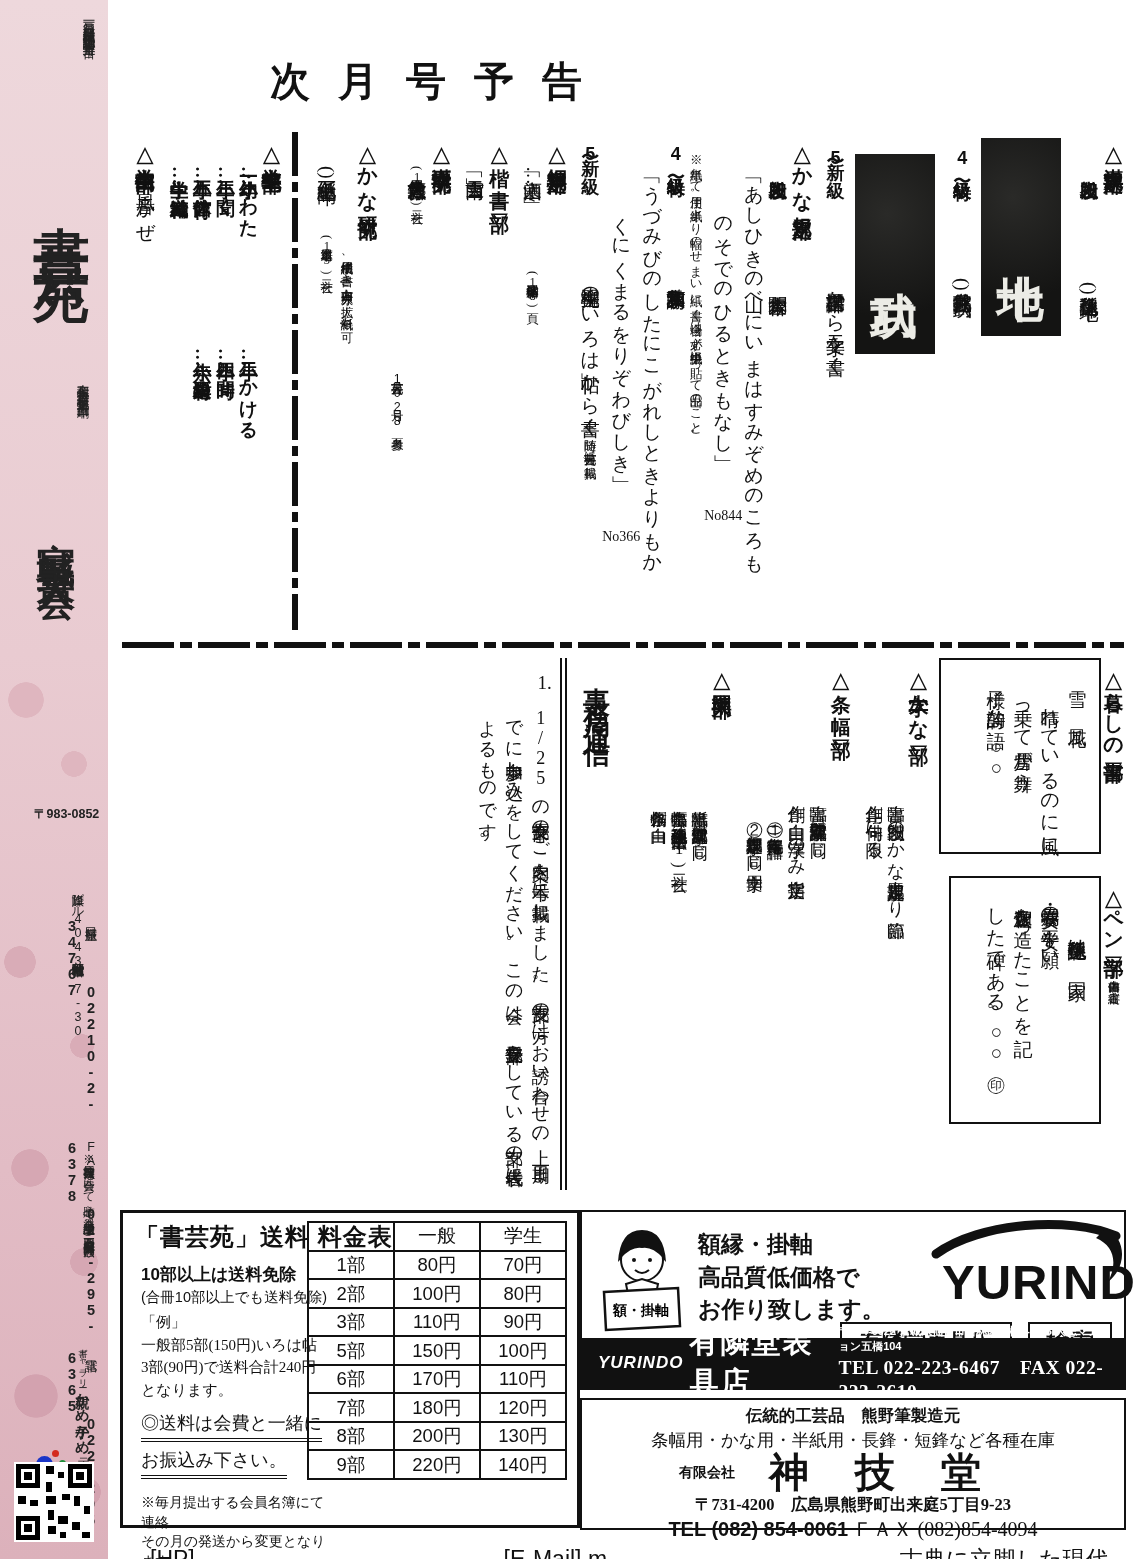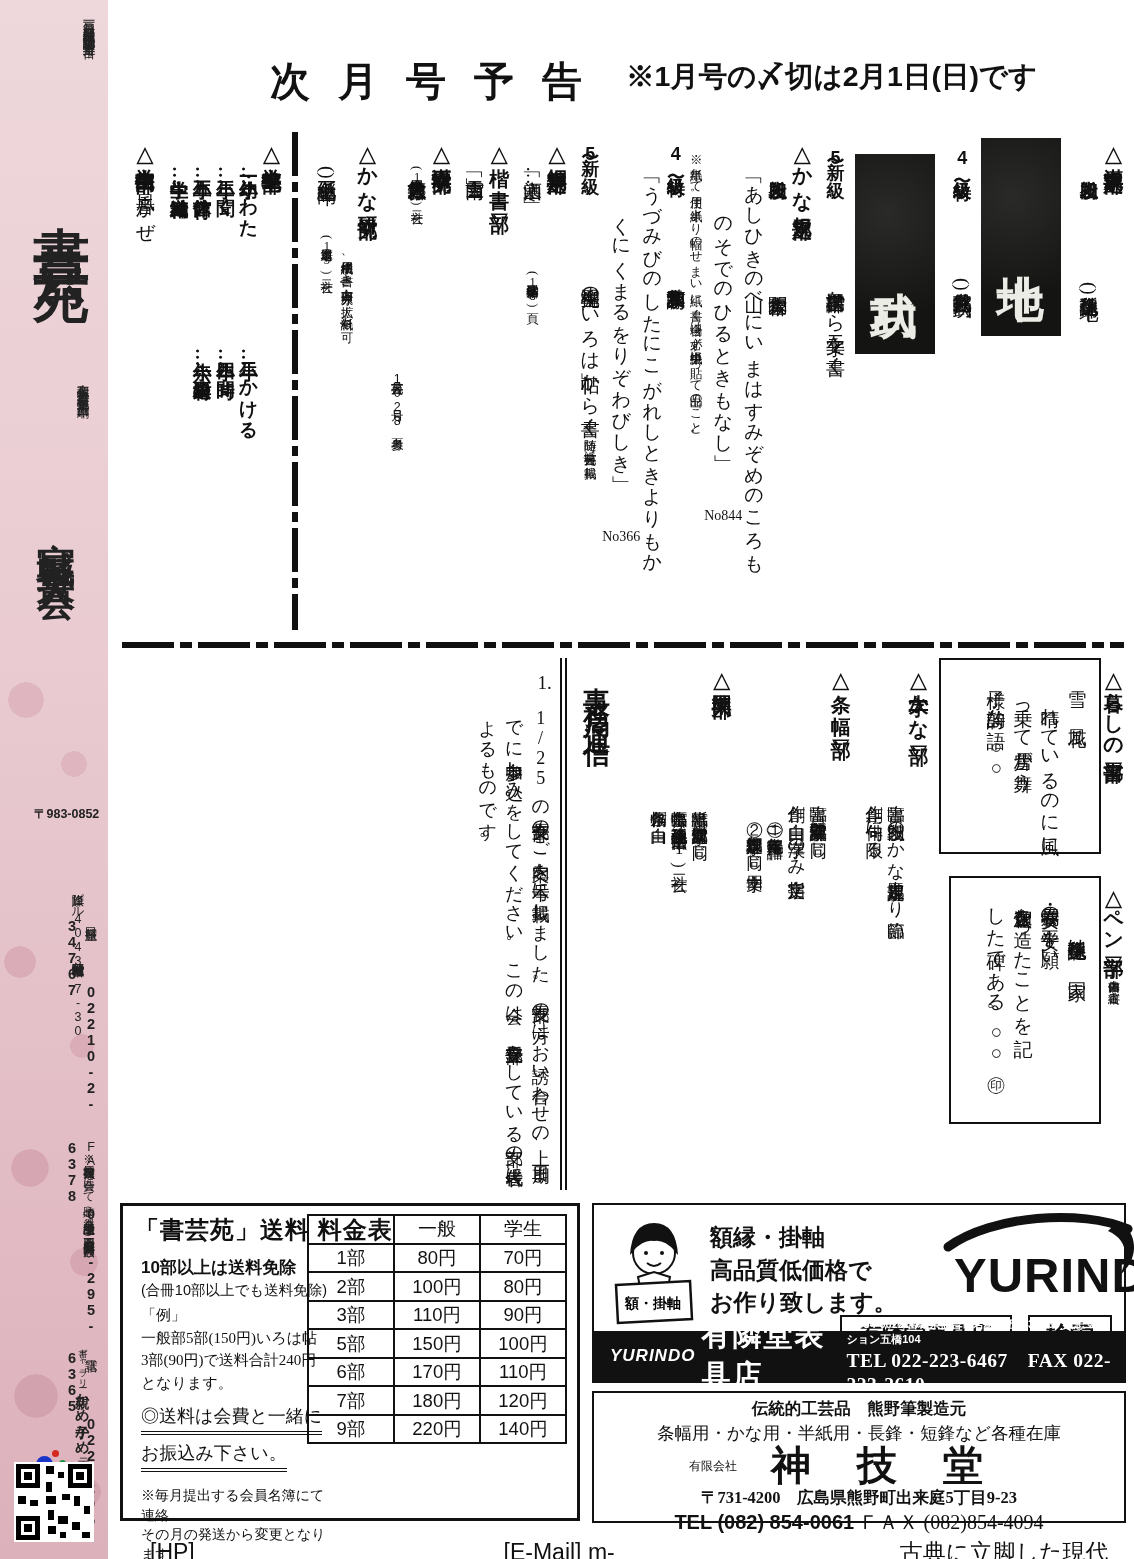--- a/index.html
+++ b/index.html
@@ -88,21 +88,21 @@
 .ind3{padding-top:40px}
 .gl{font-family:"Liberation Serif",serif;font-size:17.5px;padding-top:134px}
 .gl2{font-size:16.5px;padding-top:150px}
 .jd .gl{font-size:16.5px;padding-top:140px}
 .office{display:flex;flex-direction:row-reverse;margin-left:10px}
 .oheading{font-weight:bold;font-size:27px;letter-spacing:13px;padding:8px 10px 0 12px;border-left:7px double #111;margin-left:6px}
 .oitem{position:relative;margin-left:13px}
 .oitem .ino{position:absolute;top:14px;right:2px;font-family:"Liberation Serif",serif;font-size:19px}
 .oitem .ibody{writing-mode:vertical-rl;block-size:516px;padding-top:50px;font-family:"Liberation Serif",serif;font-size:18px;line-height:1.47}
 
-.bottom{display:flex;gap:12px;margin-top:13px}
+.bottom{display:flex;margin-top:20px}
 .shipbox{position:relative;width:460px;height:318px;border:3px solid #111;padding:8px 12px}
 .shipbox h2{font-size:24px;font-weight:bold;letter-spacing:1px}
 .shipnotes{width:190px;margin-top:10px;margin-left:6px}
 .sn1{font-weight:bold;font-size:17px}
 .sn2{font-size:14.5px;margin-top:2px}
 .snex{font-family:"Liberation Serif",serif;font-size:15px;line-height:1.5;margin-top:4px}
 .pay{display:block;margin-top:10px;font-family:"Liberation Serif",serif;font-size:18px}
 .pay span{display:inline-block;border-bottom:4px double #111;padding-bottom:3px}
 .chg{font-size:14px;margin-top:14px;line-height:1.4}
 .feetable{position:absolute;right:10px;top:8px;border-collapse:collapse}
@@ -121,21 +121,21 @@
 .yubar{position:absolute;left:0;right:0;bottom:0;height:50px;background:#111;color:#fff;display:flex;align-items:center}
 .yubar .blogo{font-weight:bold;font-style:italic;font-size:17px;margin:0 6px 0 16px;letter-spacing:1px}
 .yubar .bname{font-weight:bold;font-size:29px;letter-spacing:2px}
 .yubar .baddr{margin-left:auto;padding-right:10px;text-align:left}
 .yubar .a1{font-size:11px;font-weight:bold}
 .yubar .a2{font-family:"Liberation Serif",serif;font-weight:bold;font-size:19.5px;letter-spacing:.5px}
 .shin{border:2.5px solid #111;height:132px;text-align:center;padding-top:5px}
 .sh1{font-weight:bold;font-size:16.5px}
 .sh2{font-size:17.5px;margin-top:1px}
 .shnamerow{display:flex;align-items:center;justify-content:center;gap:14px;margin-top:0px}
-.shco{font-weight:normal;font-size:12px}
+.shco{font-weight:bold;font-size:14px}
 .shname{font-family:"Liberation Serif",serif;font-weight:bold;font-size:40px;letter-spacing:46px;line-height:1.05;padding-left:20px}
 .shaddr{font-family:"Liberation Serif",serif;font-weight:bold;font-size:16.5px;margin-top:0px}
 .shtel{margin-top:0px}
 .shtel .t1{font-weight:bold;font-size:20px}
 .shtel .t2{font-family:"Liberation Serif",serif;font-size:20px}
 .footer{display:flex;align-items:baseline;gap:44px;margin-top:14px;padding-left:30px;font-size:23px}
 .footer .slogan{font-weight:500}
 </style>
 </head>
 <body>
@@ -210,21 +210,20 @@
           <rect x="62" y="10" width="8" height="8"></rect>
           <rect x="10" y="62" width="8" height="8"></rect>
         </g>
     </svg>
   </aside>
 
   <main class="main">
 
     <header class="masthead">
       <h1 class="mast-title">次月号予告</h1>
-      <div class="mast-deadline">※1月号の〆切は2月1日(日)です</div>
     </header>
 
     <section class="row1">
 
       <div class="g">
         <div class="v head">△漢字規定部▽</div>
         <div class="v lvline"><span class="lv">初段以上</span><span class="serif">孫秋生造像記(十地)</span></div>
       </div>
 
       <div class="pwrap1">
@@ -404,20 +403,25 @@
               </tr>
             <tr>
                 <td>6部</td>
                 <td>170円</td>
                 <td>110円</td>
               </tr>
             <tr>
                 <td>7部</td>
                 <td>180円</td>
                 <td>120円</td>
+              </tr>
+            <tr>
+                <td>8部</td>
+                <td>200円</td>
+                <td>130円</td>
               </tr>
             <tr>
                 <td>9部</td>
                 <td>220円</td>
                 <td>140円</td>
               </tr>
           </tbody>
         </table>
       </div>
 

